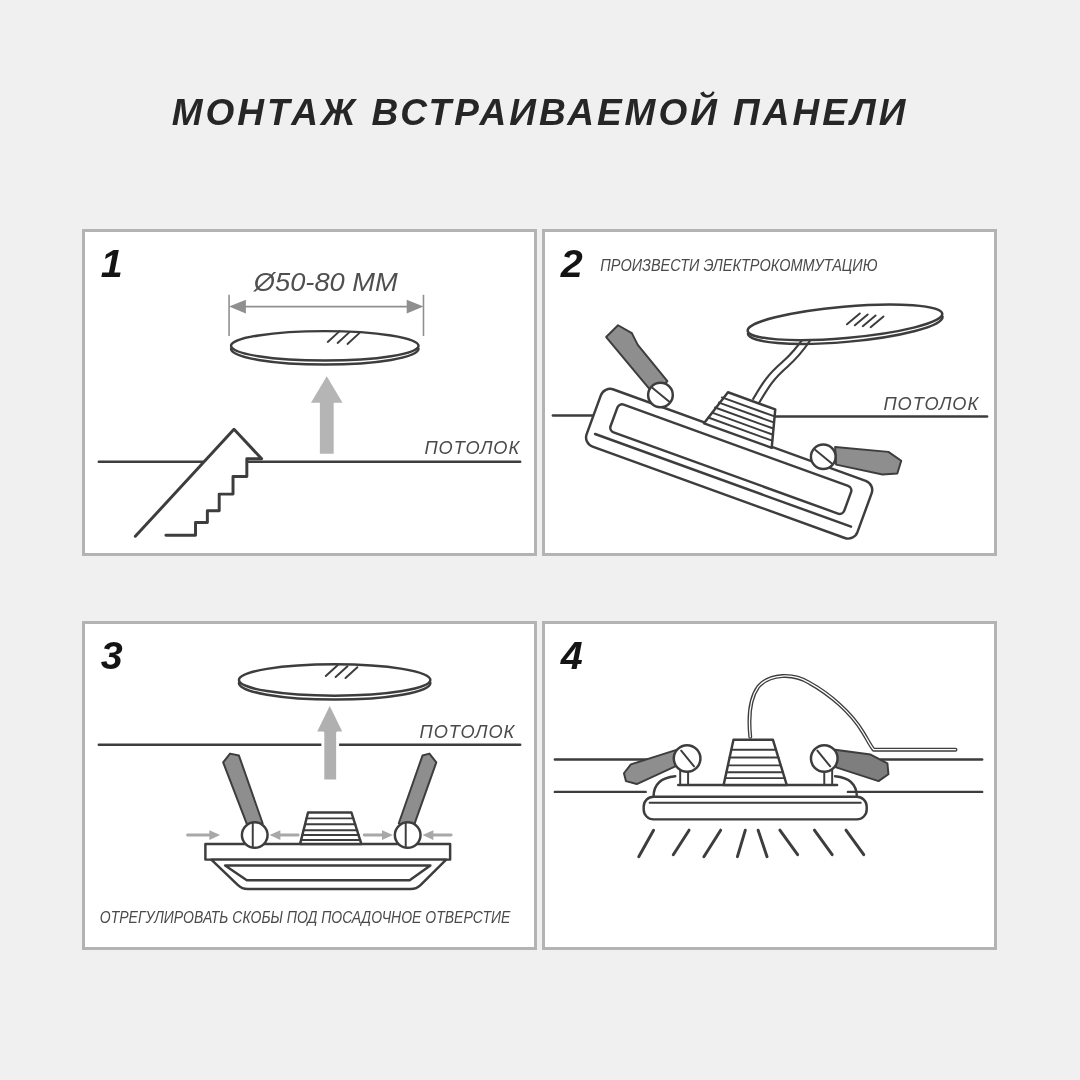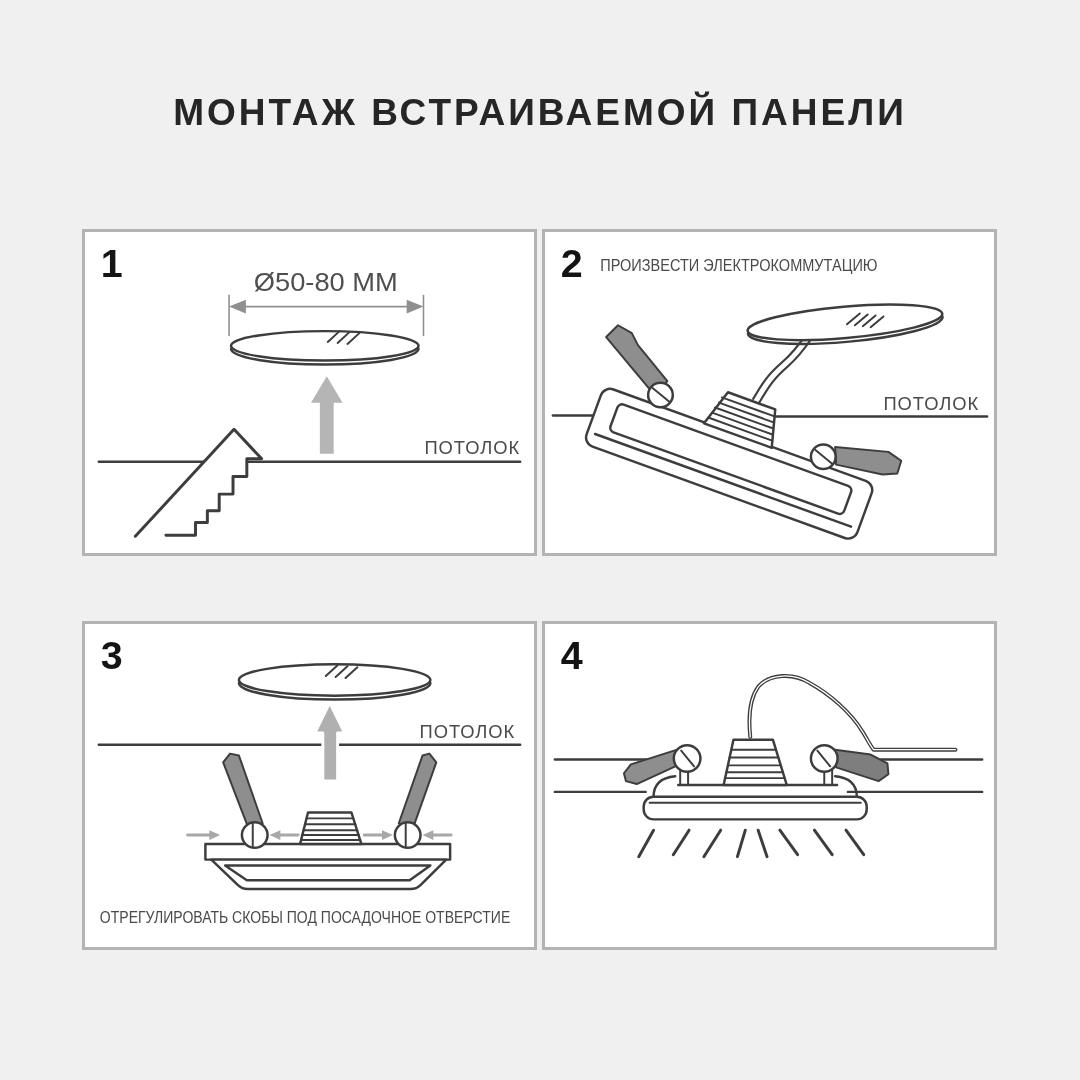--- a/index.html
+++ b/index.html
@@ -1,17 +1,17 @@
 <!DOCTYPE html>
 <html><head>
 <meta charset="utf-8">
 <style>
   html,body{margin:0;padding:0;}
   body{width:1080px;height:1080px;font-family:"Liberation Sans",sans-serif;}
-  .stage{position:relative;width:1080px;height:1080px;background:#f0f0f0;overflow:hidden;}
+  .stage{position:relative;width:1080px;height:1080px;background:#f0f0f0;overflow:hidden;font-style:italic;}
   .title{position:absolute;left:0;top:92px;width:1080px;text-align:center;
          font-size:37px;font-weight:700;letter-spacing:3px;color:#262626;}
   .panel{position:absolute;background:#ffffff;border:3px solid #b3b3b3;box-sizing:border-box;}
   .panel svg{position:absolute;left:0;top:0;width:100%;height:100%;}
   .p1{left:82px;top:229px;width:455px;height:327px;}
   .p2{left:542px;top:229px;width:455px;height:327px;}
   .p3{left:82px;top:621px;width:455px;height:329px;}
   .p4{left:542px;top:621px;width:455px;height:329px;}
   text{font-family:"Liberation Sans",sans-serif;}
   .num{font-size:40px;font-weight:700;fill:#141414;}

